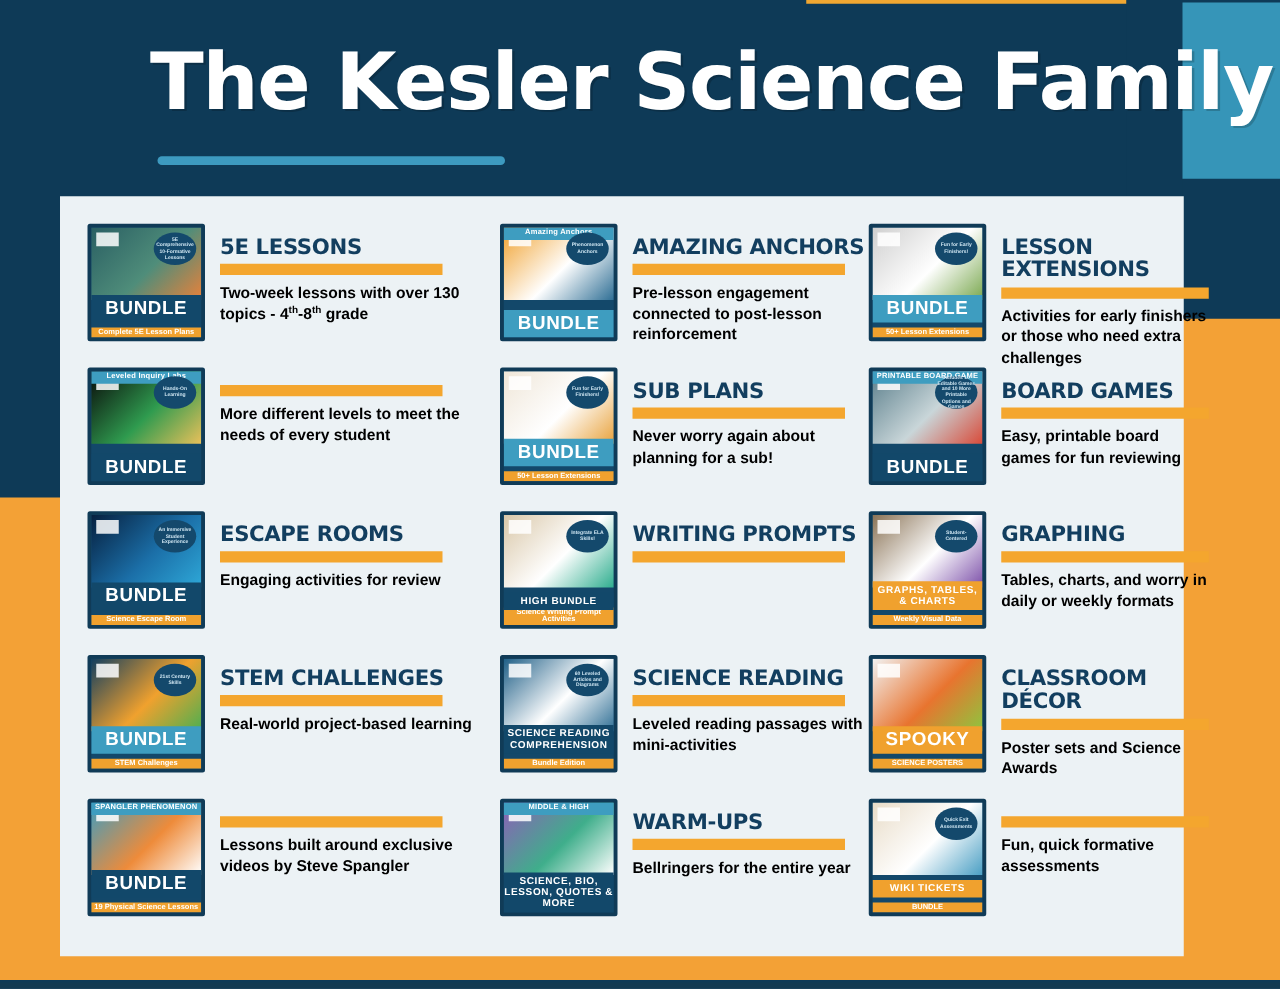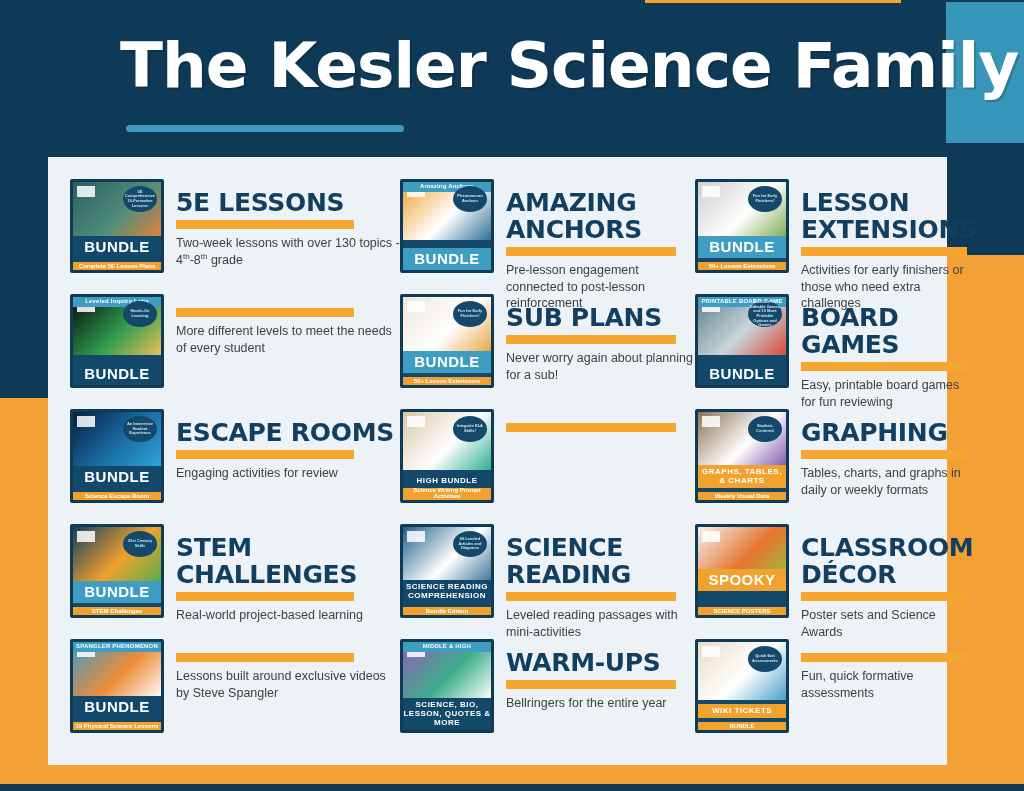--- a/index.html
+++ b/index.html
@@ -81,28 +81,29 @@
     letter-spacing:.5px;padding:2px 0 3px;box-sizing:border-box;
   }
   .thumb .tb-bundle.teal{background:#3e9dc0;}
   .thumb .tb-sub{
     position:absolute;left:0;bottom:0;width:100%;
     background:#f0a12e;color:#ffffff;font-size:6px;font-weight:bold;
     text-align:center;padding:1px 0;box-sizing:border-box;
   }
   .txt{margin-left:12px;padding-top:10px;flex:1;min-width:0;}
   .item-title{
-    color:#123e5f;font-weight:bold;font-size:25px;line-height:1.08;
+    color:#123e5f;font-weight:bold;font-size:17px;line-height:1.08;
     letter-spacing:-.3px;
     font-family:"DejaVu Sans","Liberation Sans",sans-serif;
   }
   .accent{height:9px;background:#f4a62e;margin:4px 0 6px 0;}
   .item-desc{
-    color:#404040;font-size:12.5px;line-height:1.32;
+    color:#000000;font-size:12.5px;line-height:1.32;
     font-family:"Liberation Sans",sans-serif;
+    font-weight:bold;
   }
   .item-desc sup{font-size:8px;vertical-align:super;}
 
   
   .col1 .accent{width:178px;}
   .col2 .accent{width:170px;}
   .col3 .accent{width:166px;}
 </style>
 </head>
 <body>
@@ -220,35 +221,36 @@
       </div>
       <div class="item col2">
         <div class="thumb">
           <div class="tb-top" style="background:linear-gradient(135deg,#d9c7a8 0%,#ffffff 55%,#2fae8f 100%);"></div>
           <div class="tb-logo"></div>
           <div class="tb-badge">Integrate ELA Skills!</div>
           <div class="tb-sub" style="bottom: 0px;">Science Writing Prompt Activities</div>
           <div class="tb-bundle" style="bottom: 12px; font-size: 8px;">HIGH BUNDLE</div>
         </div>
         <div class="txt">
+          <div class="item-title">WRITING PROMPTS</div>
           <div class="accent"></div>
         </div>
       </div>
       <div class="item col3">
         <div class="thumb">
           <div class="tb-top" style="background:linear-gradient(135deg,#8a7356 0%,#ffffff 55%,#7b4ea8 100%);"></div>
           <div class="tb-logo"></div>
           <div class="tb-badge">Student-Centered</div>
           <div class="tb-sub" style="bottom: 0px;">Weekly Visual Data</div>
           <div class="tb-bundle" style="background: rgb(240, 161, 46); bottom: 12px; font-size: 8px;">GRAPHS, TABLES, &amp; CHARTS</div>
         </div>
         <div class="txt">
           <div class="item-title">GRAPHING</div>
           <div class="accent"></div>
-          <div class="item-desc">Tables, charts, and graphs in daily or weekly formats</div>
+          <div class="item-desc">Tables, charts, and worry in daily or weekly formats</div>
         </div>
       </div>
       <div class="item col1">
         <div class="thumb">
           <div class="tb-top" style="background:linear-gradient(135deg,#123e5f 0%,#f0a12e 55%,#4caf50 100%);"></div>
           <div class="tb-logo"></div>
           <div class="tb-badge">21st Century Skills</div>
           <div class="tb-sub" style="bottom: 0px;">STEM Challenges</div>
           <div class="tb-bundle teal" style="bottom: 12px;">BUNDLE</div>
         </div>
@@ -270,21 +272,21 @@
           <div class="item-title">SCIENCE READING</div>
           <div class="accent"></div>
           <div class="item-desc">Leveled reading passages with mini-activities</div>
         </div>
       </div>
       <div class="item col3">
         <div class="thumb">
           <div class="tb-top" style="background:linear-gradient(135deg,#f2f2f2 0%,#e8742f 55%,#8dc63f 100%);"></div>
           <div class="tb-logo"></div>
           <div class="tb-sub" style="bottom: 0px;">SCIENCE POSTERS</div>
-          <div class="tb-bundle" style="background: rgb(240, 161, 46); bottom: 24px;">SPOOKY</div>
+          <div class="tb-bundle" style="background: rgb(240, 161, 46); bottom: 12px;">SPOOKY</div>
         </div>
         <div class="txt">
           <div class="item-title">CLASSROOM DÉCOR</div>
           <div class="accent"></div>
           <div class="item-desc">Poster sets and Science Awards</div>
         </div>
       </div>
       <div class="item col1">
         <div class="thumb">
           <div class="tb-top" style="background:linear-gradient(135deg,#3e9dc0 0%,#ee8b3a 55%,#ffffff 100%);"></div>

